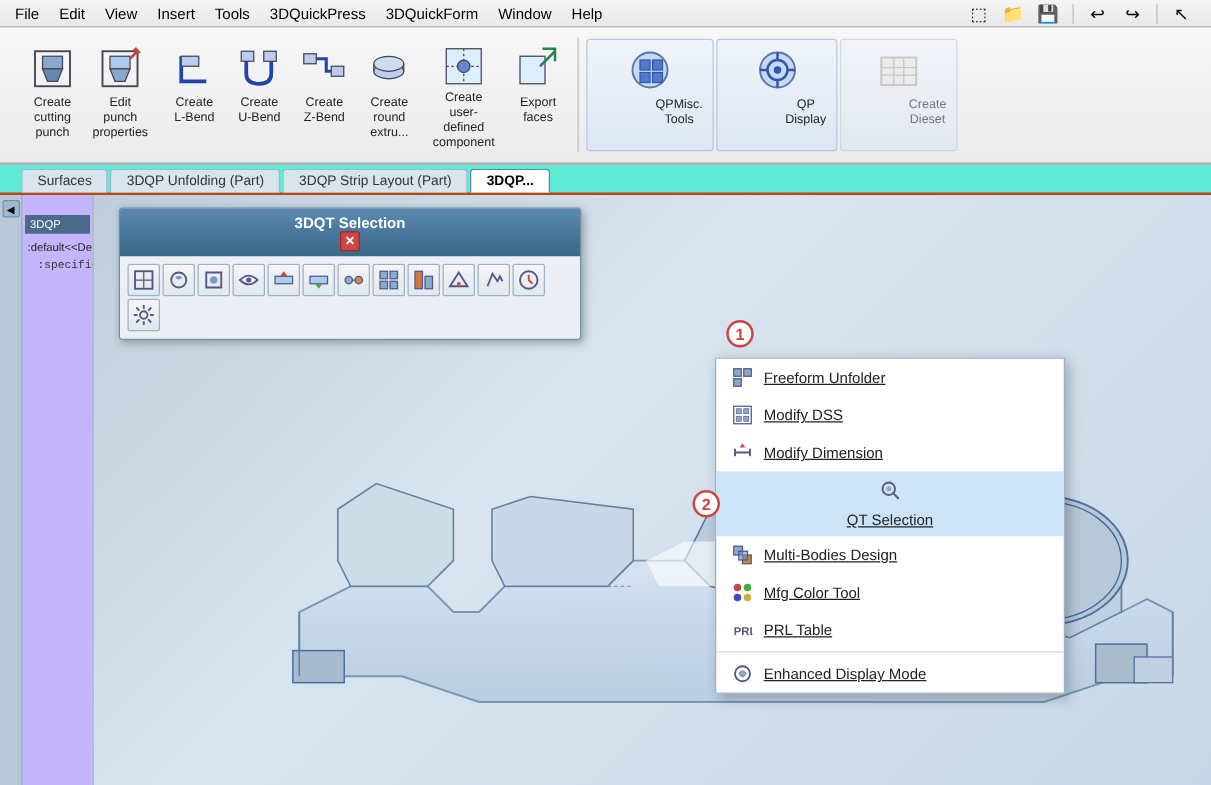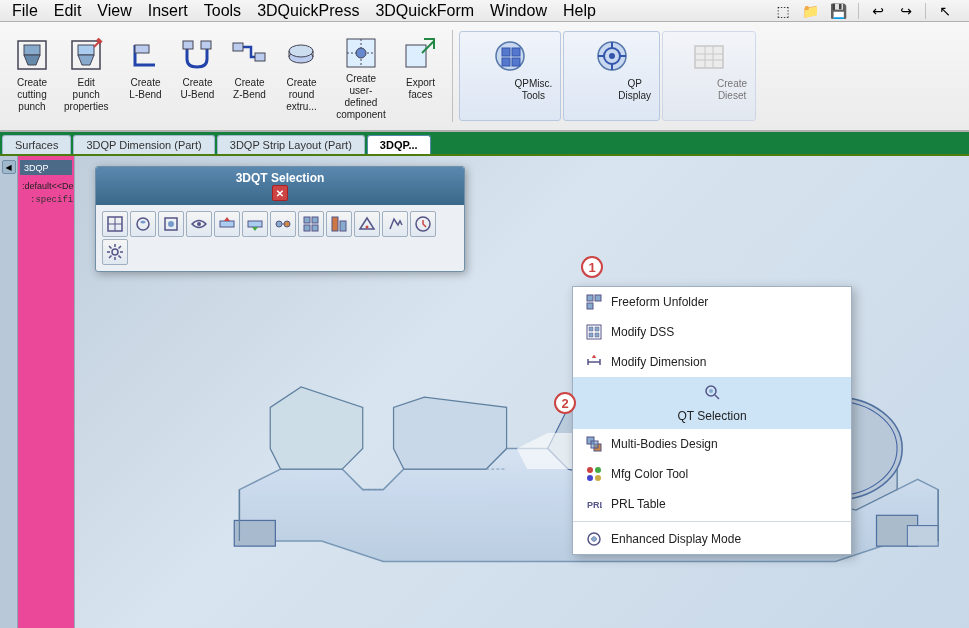--- a/index.html
+++ b/index.html
@@ -10,31 +10,31 @@
       background: linear-gradient(to bottom, #f5f5f5, #e8e8e8);
       height: 22px;
       display: flex;
       align-items: center;
       border-bottom: 1px solid #b0b0b0;
       padding: 0 4px;
     }
     .menubar-item {
       padding: 2px 8px;
       cursor: pointer;
-      font-size: 16px;
+      font-size: 12px;
     }
 
     
     .toolbar {
       background: linear-gradient(to bottom, #f7f7f7, #ebebeb);
       height: 110px;
       border-bottom: 2px solid #b0b0b0;
       display: flex;
       align-items: stretch;
-      padding: 4px 2px;
+      padding: 4px 12px;
     }
     .toolbar-separator {
       width: 1px;
       background: #c0c0c0;
       margin: 4px 2px;
     }
     .toolbar-group {
       display: flex;
       align-items: center;
       padding: 0 4px;
@@ -83,26 +83,26 @@
       border-radius: 3px;
       height: 90px;
       background: linear-gradient(to bottom, #f0f4fa, #dde6f4);
       border: 1px solid #b8c8e0;
     }
     .qp-btn .btn-icon { width: 40px; height: 40px; display: flex; align-items: center; justify-content: center; margin-bottom: 2px; }
     .qp-btn .btn-label { font-size: 10px; text-align: center; line-height: 1.2; color: #222; margin-left: 46px; }
 
     
     .tabbar {
-      background: #15803d;
+      background: #5eead4;
       height: 24px;
       display: flex;
       align-items: flex-end;
-      border-bottom: 2px solid #4d7c0f;
-      padding-left: 2px;
+      border-bottom: 2px solid #c2410c;
+      padding-left: 17px;
     }
     .tab {
       padding: 3px 12px;
       font-size: 11px;
       cursor: pointer;
       background: #d8e4ee;
       border: 1px solid #a0b8cc;
       border-bottom: none;
       border-radius: 3px 3px 0 0;
       margin-right: 2px;
@@ -199,20 +199,21 @@
       z-index: 200;
     }
     .menu-item {
       display: flex;
       align-items: center;
       padding: 6px 12px;
       cursor: pointer;
       font-size: 12px;
       color: #222;
       gap: 8px;
+      text-decoration: underline;
     }
     .menu-item.highlighted { background: #cde4f7; flex-direction: column; }
     .menu-item-icon {
       width: 18px;
       height: 18px;
       display: flex;
       align-items: center;
       justify-content: center;
       flex-shrink: 0;
     }
@@ -442,33 +443,33 @@
           <line x1="22" y1="8" x2="22" y2="30" stroke="#aaa" stroke-width="1"></line>
         </svg>
       </div>
       <div class="btn-label">Create<br>Dieset</div>
     </div>
   </div>
 </div>
 
 <div class="tabbar">
   <div class="tab">Surfaces</div>
-  <div class="tab">3DQP Dimension (Part)</div>
+  <div class="tab">3DQP Unfolding (Part)</div>
   <div class="tab">3DQP Strip Layout (Part)</div>
   <div class="tab active">3DQP...</div>
 </div>
 
 <div class="main">
 
   <div class="left-panel">
     <div style="display:flex; height:100%;">
       <div class="v-sidebar">
         <div class="v-sidebar-btn">◀</div>
       </div>
-      <div style="flex:1; padding:4px 2px; font-size:10px; overflow:hidden; background:#ec4899;">
+      <div style="flex:1; padding:16px 2px; font-size:10px; overflow:hidden; background:#c4b5fd;">
         <div style="background:#4a6a88; color:white; padding:2px 4px; font-size:10px; margin-bottom:4px;">
           <span style="font-size:9px;">3DQP</span>
         </div>
         <div style="font-size:9px; color:#222; padding:2px;">
           <span>:default&lt;&lt;De</span>
         </div>
         <div style="font-size:9px; color:#333; padding:2px; margin-left:8px;font-family:Liberation Mono, monospace;">
           <span>:specified&gt;</span>
         </div>
       </div>

